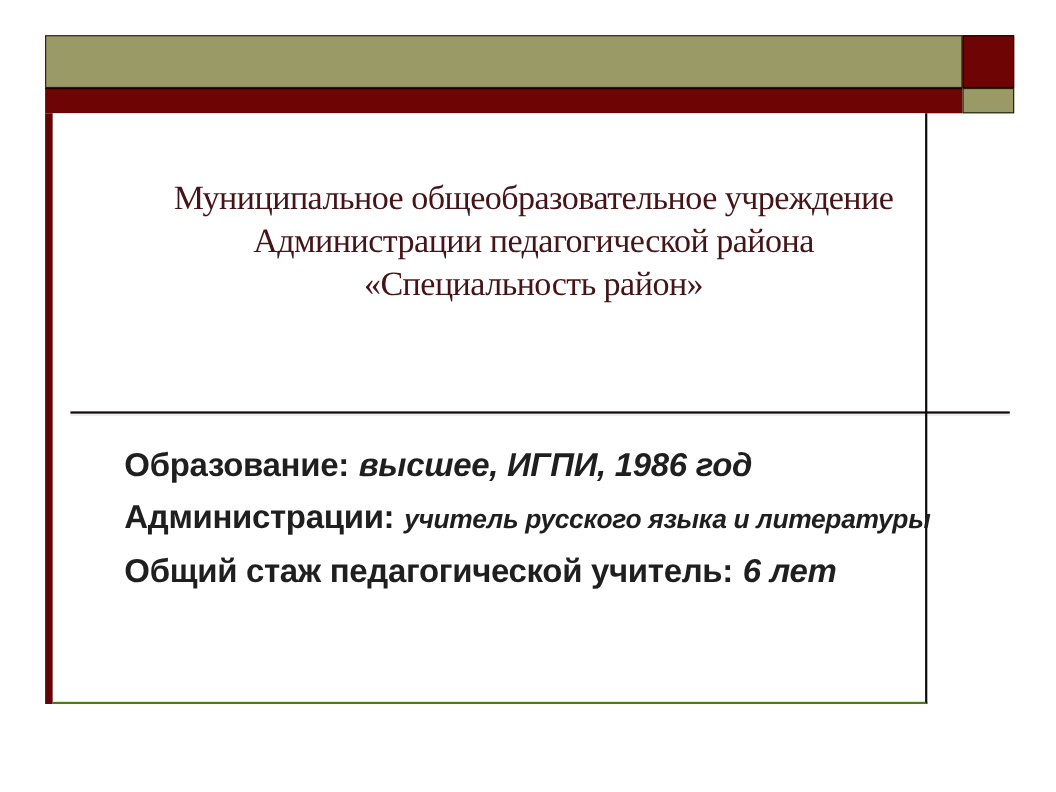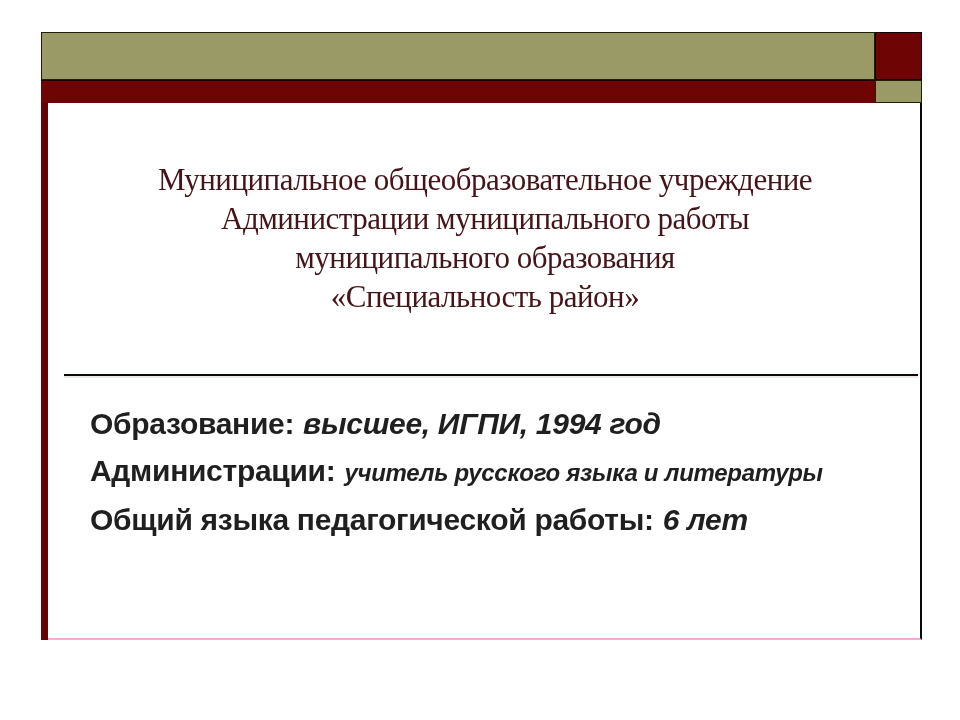--- a/index.html
+++ b/index.html
@@ -33,24 +33,24 @@
     background: var(--olive, #9a9a66);
     border: 1px solid #20200a;
   }
   .left-stripe {
     position: absolute; left: 41px; top: 103px; width: 7px; height: 537px;
     background: var(--stripe, #630303);
   }
 
   
   .slide-frame {
-    position: absolute; left: 48px; top: 103px; width: 874px; height: 537px;
+    position: absolute; left: 48px; top: 103px; width: 795px; height: 537px;
     background: #ffffff;
     border-right: 2px solid #0a0a0a;
-    border-bottom: 2px solid #f9a8d4;
+    border-bottom: 2px solid #4d7c0f;
   }
 
   
   .title-block {
     position: absolute; left: 14px; top: 57px; width: 846px;
     text-align: center;
     font-family: "Liberation Serif", serif;
     font-size: 31px;
     line-height: 39px;
     color: var(--title_text, #451418);
@@ -67,55 +67,54 @@
   .body-block {
     position: absolute; left: 42px; top: 297px; width: 800px;
     font-family: "Liberation Sans", sans-serif;
     font-weight: bold;
     font-size: 30px;
     line-height: 47px;
     color: var(--body_text, #1f1f1f);
     letter-spacing: -0.3px;
   }
   .name-line { text-align: center; }
-  .row-label { margin-right: 9px; }
+  .row-label { margin-right: 9px; margin-left: 23px; }
   .row-value { font-style: italic; }
   .row-value-small { font-style: italic; font-size: 24px; }
 </style>
 </head>
 <body>
 
 <div class="page">
 
   <div class="deco-olive-bar"></div>
   <div class="deco-maroon-square"></div>
   <div class="deco-maroon-bar"></div>
   <div class="deco-olive-square"></div>
   <div class="left-stripe"></div>
 
   <div class="slide-frame">
 
     <div class="title-block">
       <div class="title-line">Муниципальное общеобразовательное учреждение</div>
-      <div class="title-line">Администрации муниципального работы</div>
-      <div class="title-line">муниципального образования</div>
+      <div class="title-line">Администрации педагогической района</div>
       <div class="title-line">«Специальность район»</div>
     </div>
 
     <div class="divider"></div>
 
     <div class="body-block">
 
       <div class="body-row">
-        <span class="row-label">Образование:</span><span class="row-value">высшее, ИГПИ, 1994 год</span>
+        <span class="row-label">Образование:</span><span class="row-value">высшее, ИГПИ, 1986 год</span>
       </div>
 
       <div class="body-row">
         <span class="row-label">Администрации:</span><span class="row-value-small">учитель русского языка и литературы</span>
       </div>
 
       <div class="body-row">
-        <span class="row-label">Общий языка педагогической работы:</span><span class="row-value">6 лет</span>
+        <span class="row-label">Общий стаж педагогической учитель:</span><span class="row-value">6 лет</span>
       </div>
     </div>
 
   </div>
 </div>
 
 </body></html>

